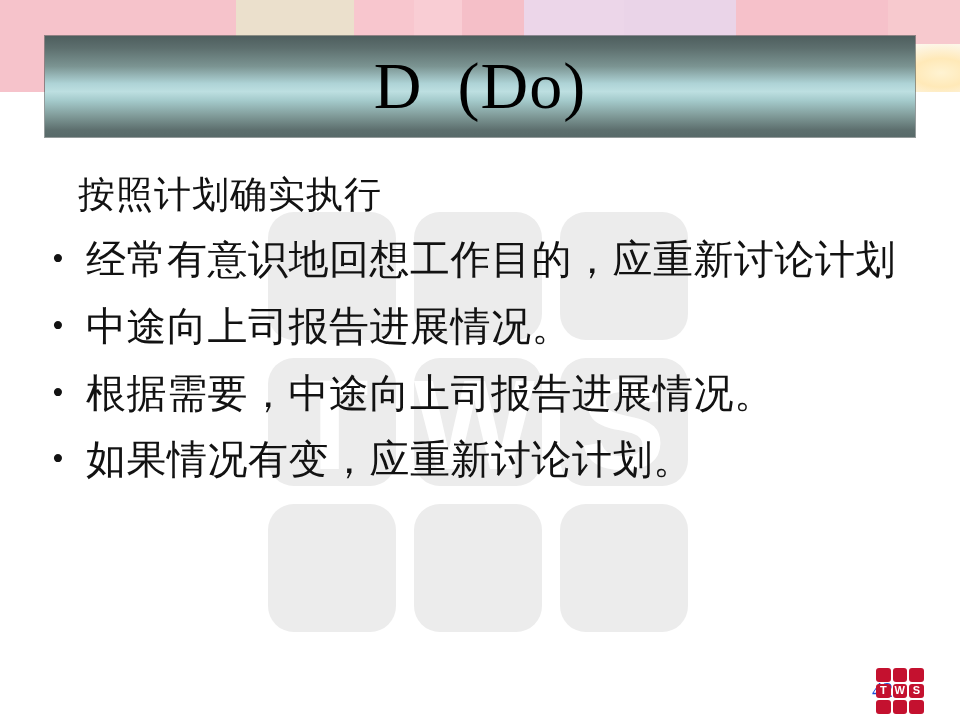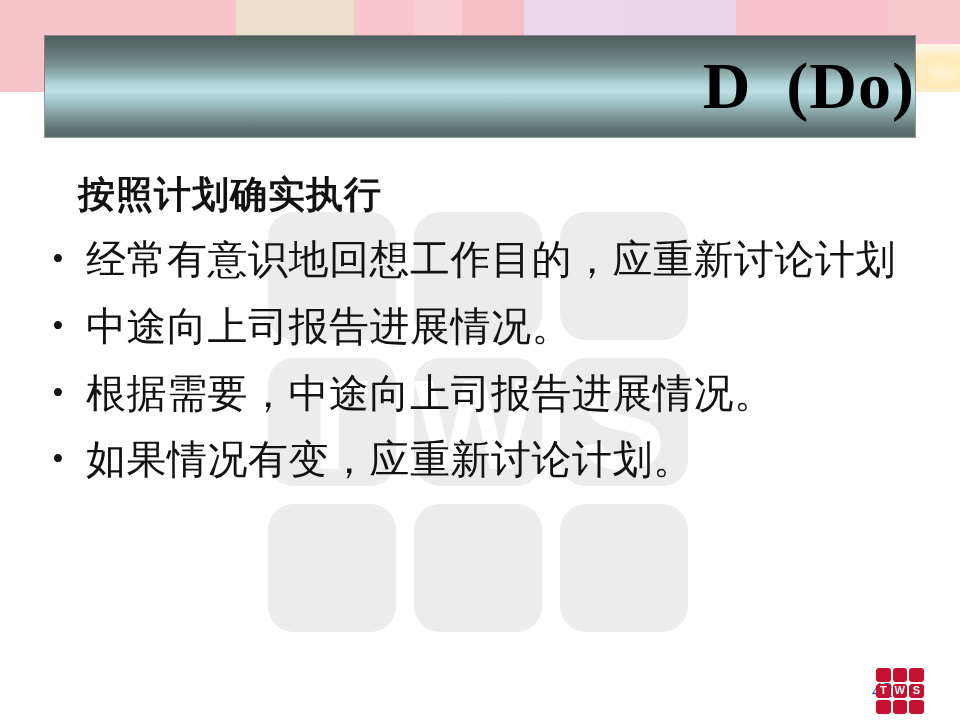--- a/index.html
+++ b/index.html
@@ -92,23 +92,23 @@
         #5d6f6e 93%,
         #586a69 100%);
     box-shadow: 0 0 0 1px rgba(60,72,72,.55);
   }
   .title-text {
     position: absolute;
     left: 0;
     right: 0;
     top: 50%;
     transform: translateY(-52%);
-    text-align: right;
+    text-align: center;
     font-family: "Liberation Serif", "DejaVu Serif", serif;
-    font-weight: bold;
+    font-weight: normal;
     font-size: 66px;
     line-height: 1;
     color: #000000;
     letter-spacing: 1px;
     white-space: pre;
   }
 
   
   .watermark {
     position: absolute;
@@ -155,21 +155,20 @@
     width: 960px;
     font-family: "Liberation Serif", "DejaVu Serif", serif;
     color: #121212;
   }
   .lead-line {
     margin: 0 0 14px 78px;
     font-size: 37px;
     line-height: 1.35;
     letter-spacing: 1px;
     white-space: nowrap;
-    font-weight: bold;
   }
   .bullet-list {
     list-style: none;
     margin: 0;
     padding: 0;
   }
   .bullet-item {
     display: flex;
     align-items: flex-start;
     margin: 0 0 14px 0;

